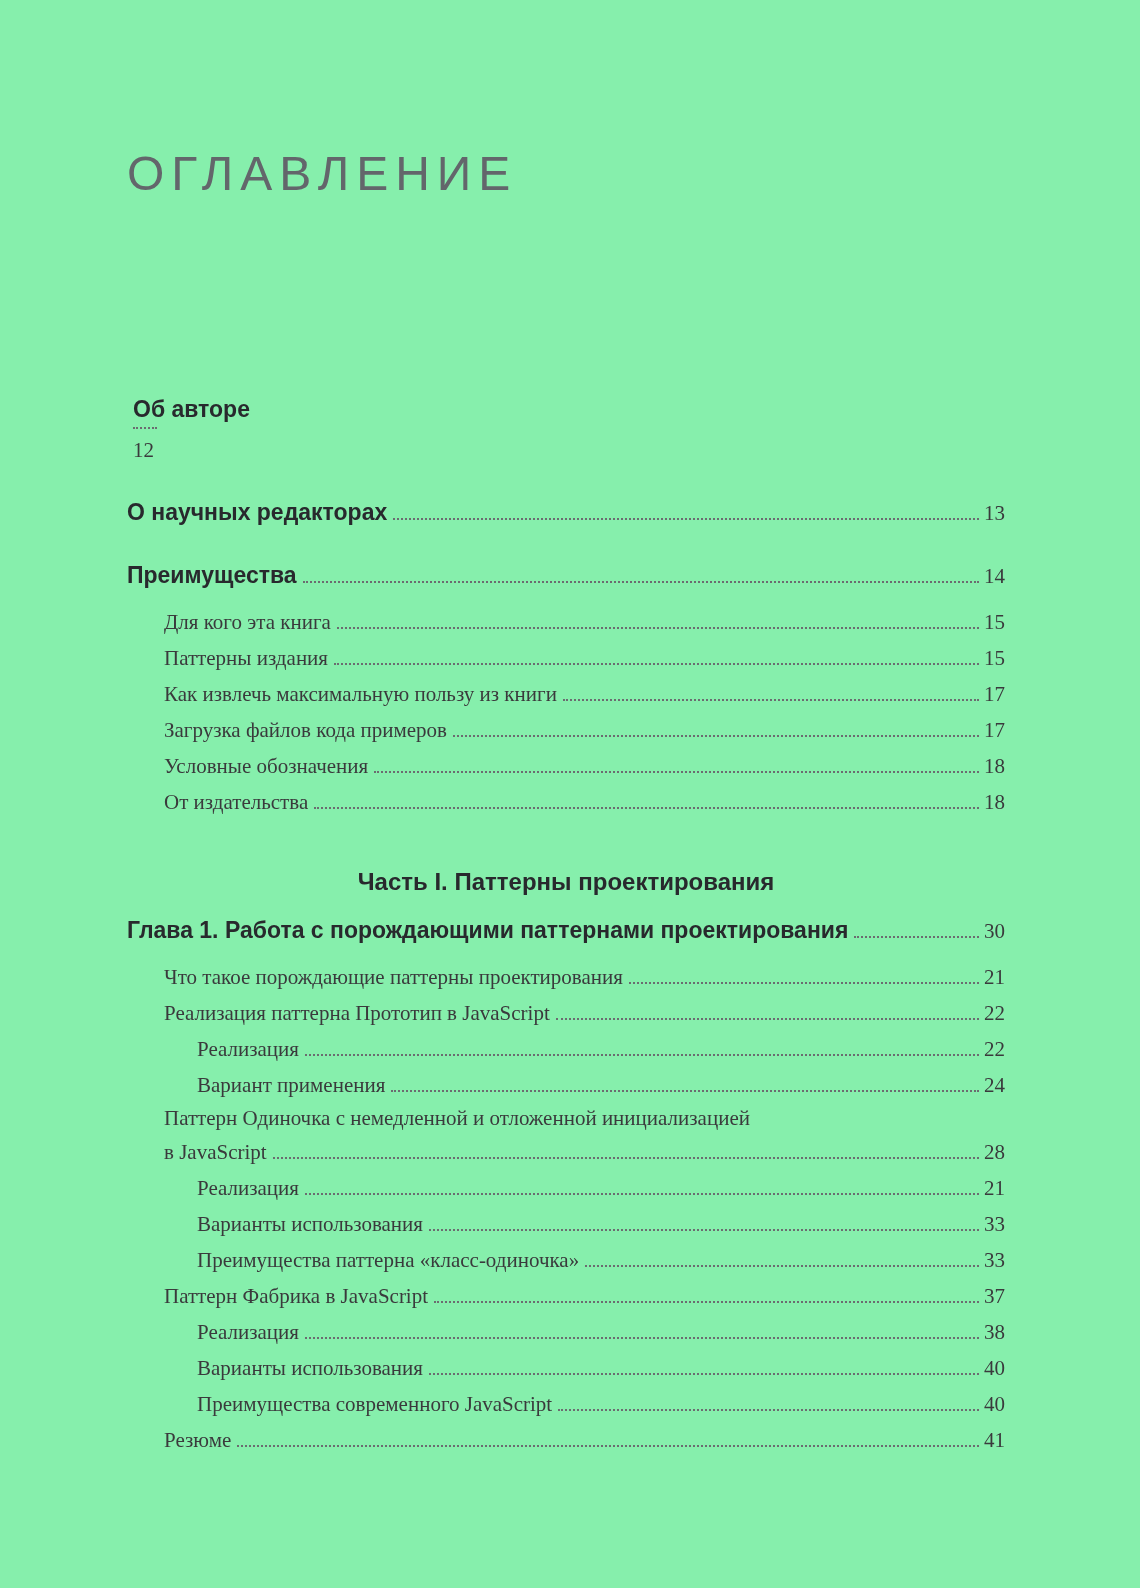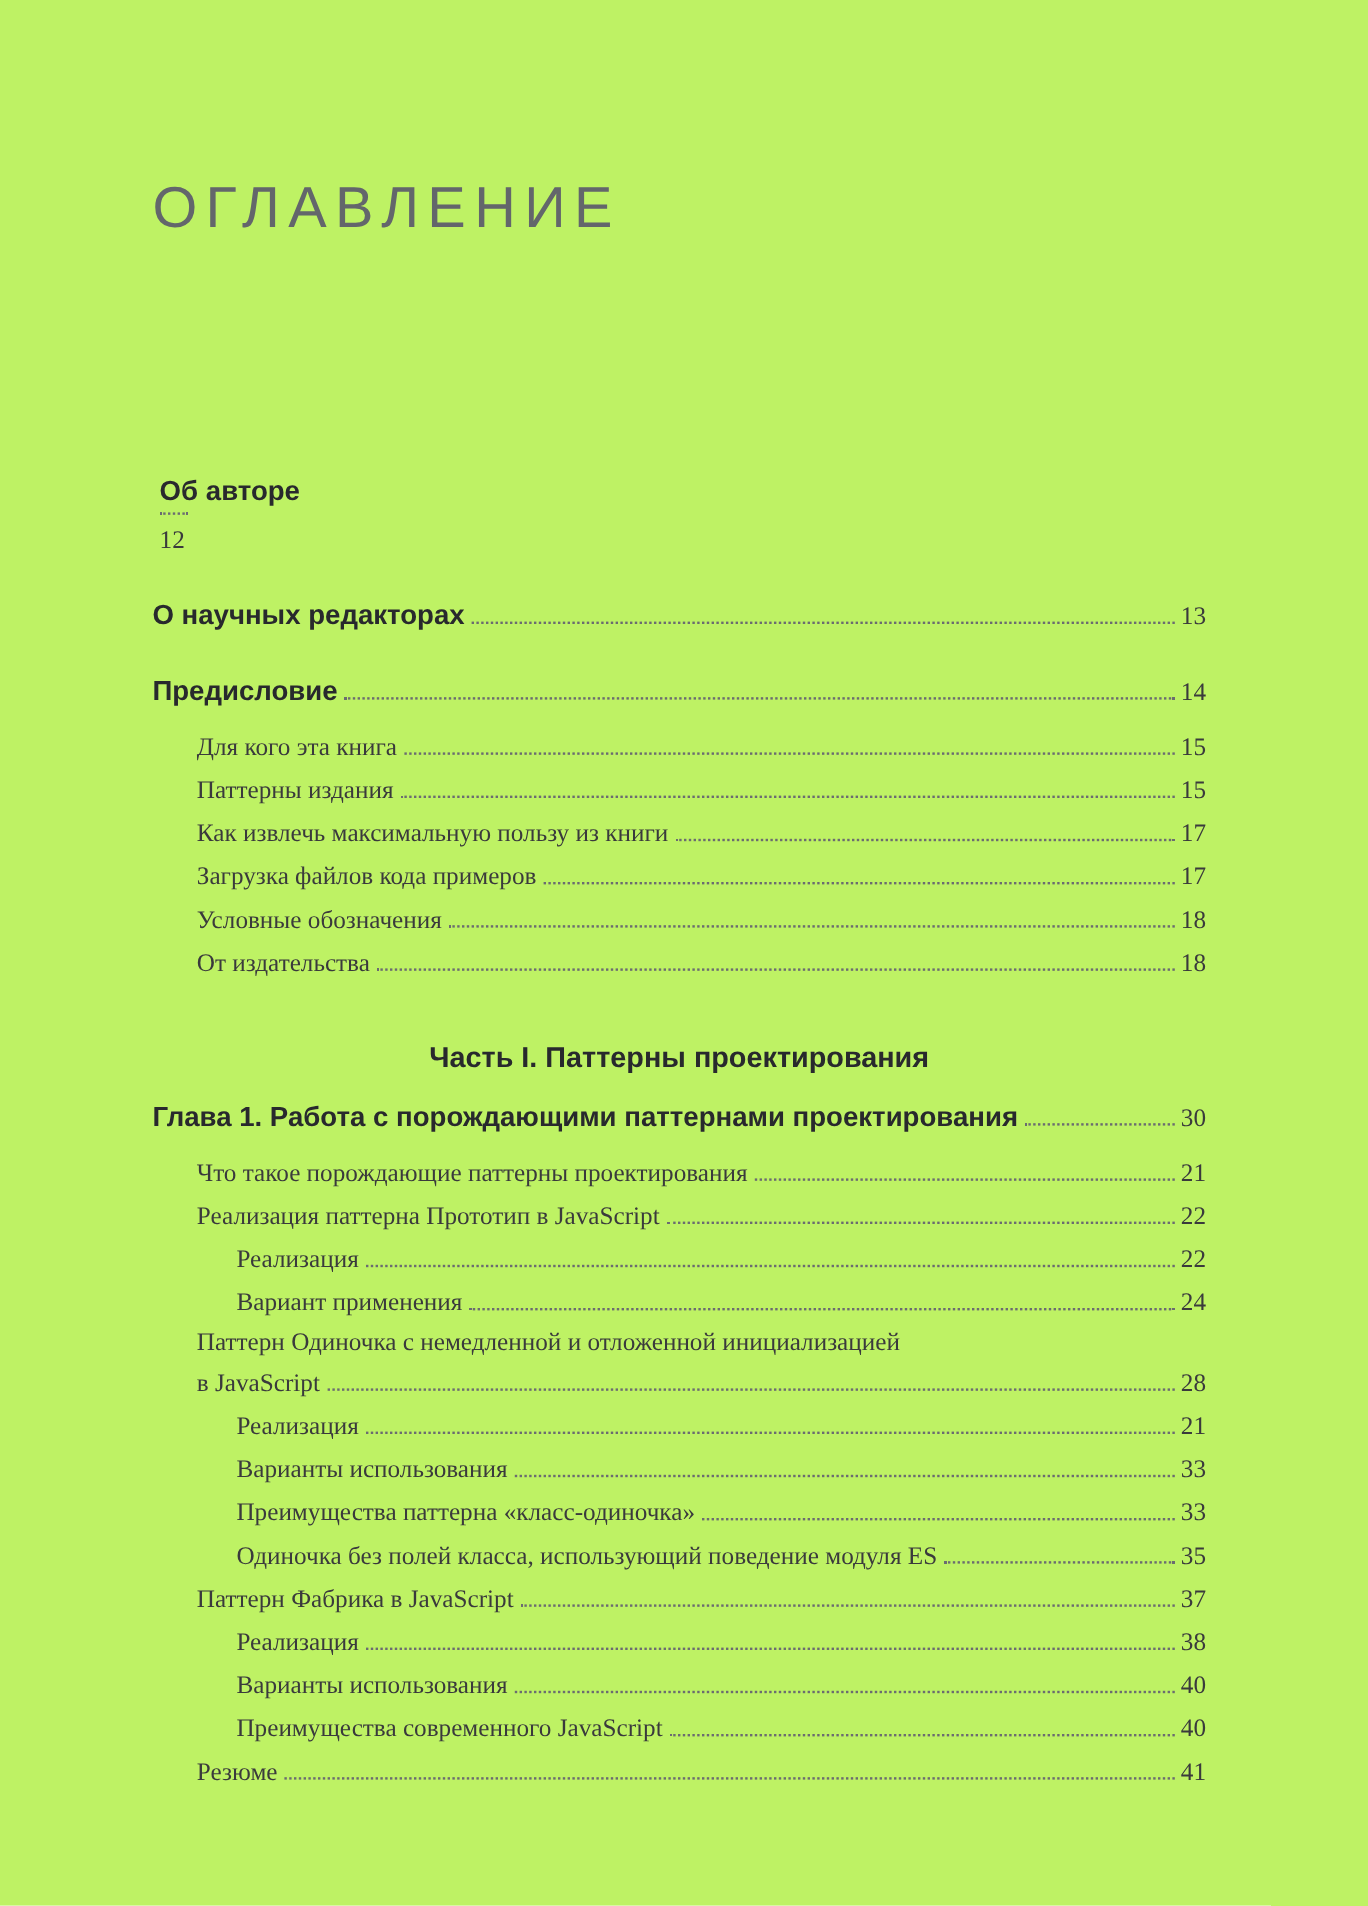--- a/index.html
+++ b/index.html
@@ -2,21 +2,21 @@
 <html style="--title_gray: #63666b; --heading_text: #28292d; --body_text: #3a3a3c; --leader_dot: #6b6c70;"><head>
 <meta charset="utf-8">
 <style>
   * { box-sizing: border-box; }
   html, body { margin: 0; padding: 0; }
   body { background: #ffffff; }
 
   .sheet {
     width: 1140px;
     height: 1588px;
-    background: #bef264;
+    background: #86efac;
     position: relative;
     overflow: hidden;
     font-family: "Liberation Serif", serif;
   }
   .content {
     width: 878px;
     margin-left: 127px;
   }
 
   .title {
@@ -90,21 +90,21 @@
           <span class="label">Об авторе</span>
           <span class="leader"></span>
           <span class="num">12</span>
         </div>
         <div class="row level0 bold">
           <span class="label">О научных редакторах</span>
           <span class="leader"></span>
           <span class="num">13</span>
         </div>
         <div class="row level0 bold">
-          <span class="label">Предисловие</span>
+          <span class="label">Преимущества</span>
           <span class="leader"></span>
           <span class="num">14</span>
         </div>
         <div class="row level1">
           <span class="label">Для кого эта книга</span>
           <span class="leader"></span>
           <span class="num">15</span>
         </div>
         <div class="row level1">
           <span class="label">Паттерны издания</span>
@@ -175,25 +175,20 @@
         <div class="row level2">
           <span class="label">Варианты использования</span>
           <span class="leader"></span>
           <span class="num">33</span>
         </div>
         <div class="row level2">
           <span class="label">Преимущества паттерна «класс-одиночка»</span>
           <span class="leader"></span>
           <span class="num">33</span>
         </div>
-        <div class="row level2">
-          <span class="label">Одиночка без полей класса, использующий поведение модуля ES</span>
-          <span class="leader"></span>
-          <span class="num">35</span>
-        </div>
         <div class="row level1">
           <span class="label">Паттерн Фабрика в JavaScript</span>
           <span class="leader"></span>
           <span class="num">37</span>
         </div>
         <div class="row level2">
           <span class="label">Реализация</span>
           <span class="leader"></span>
           <span class="num">38</span>
         </div>

